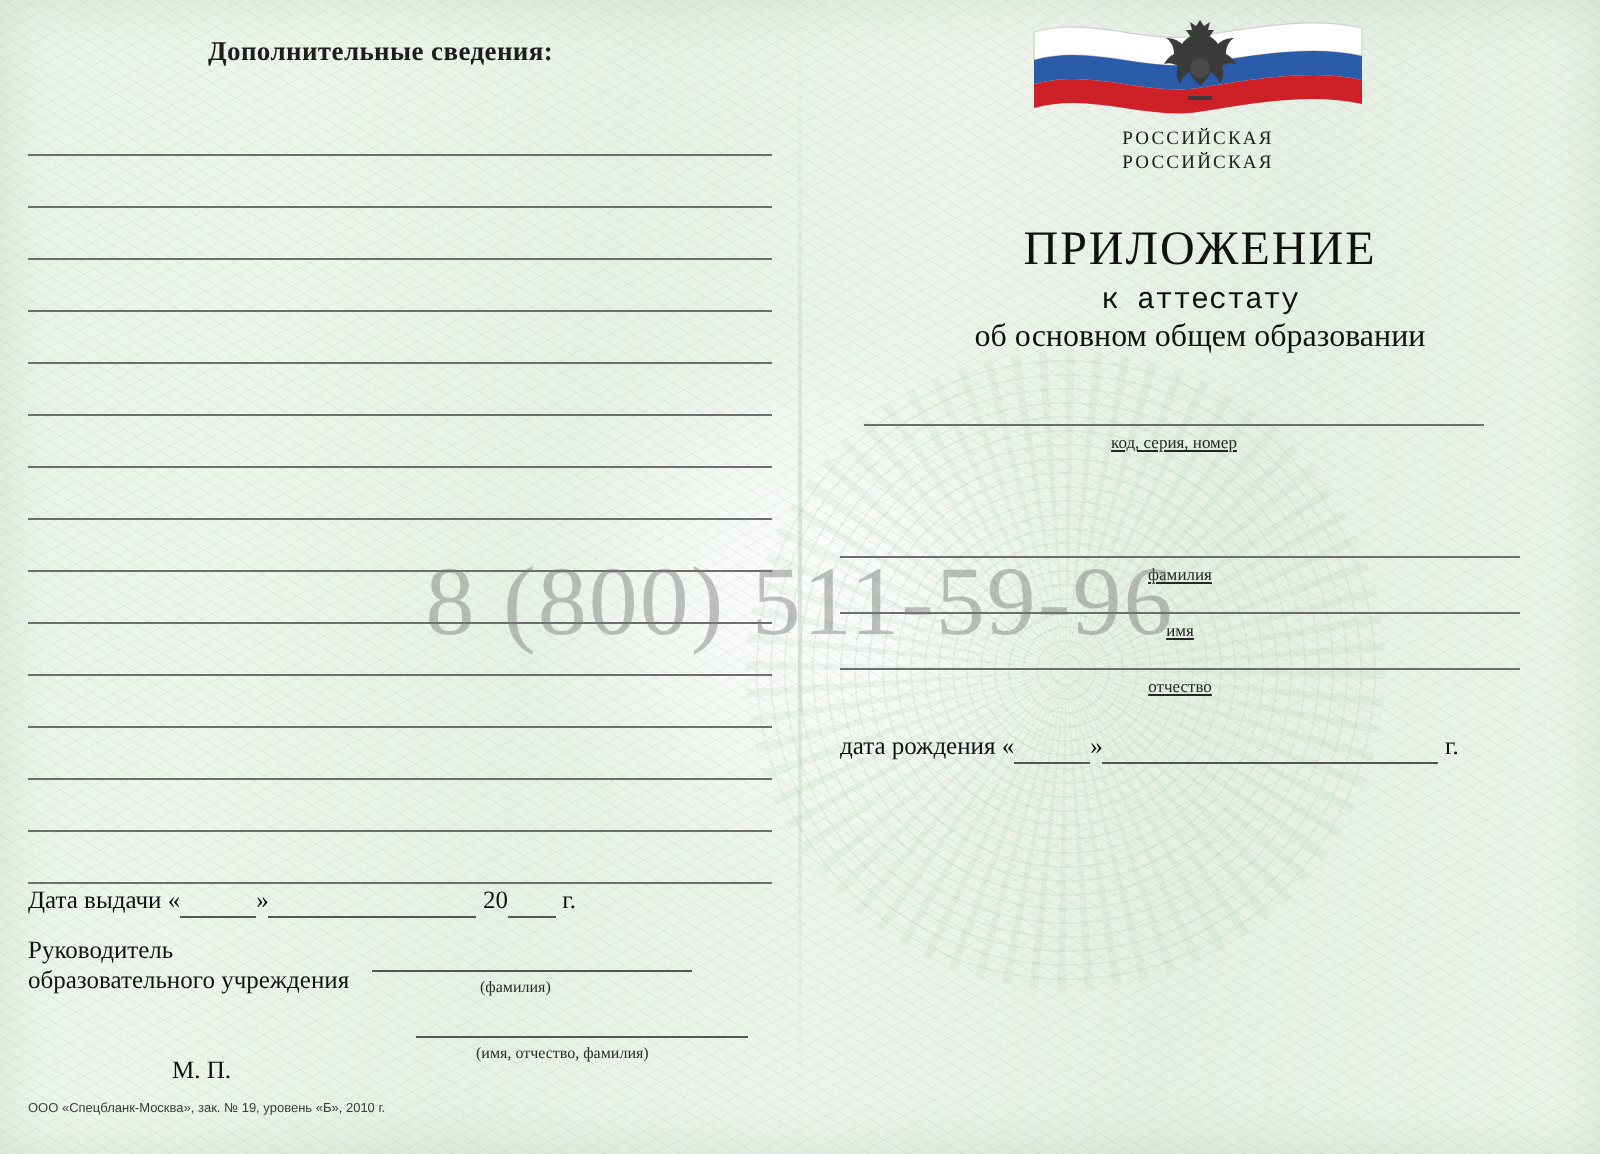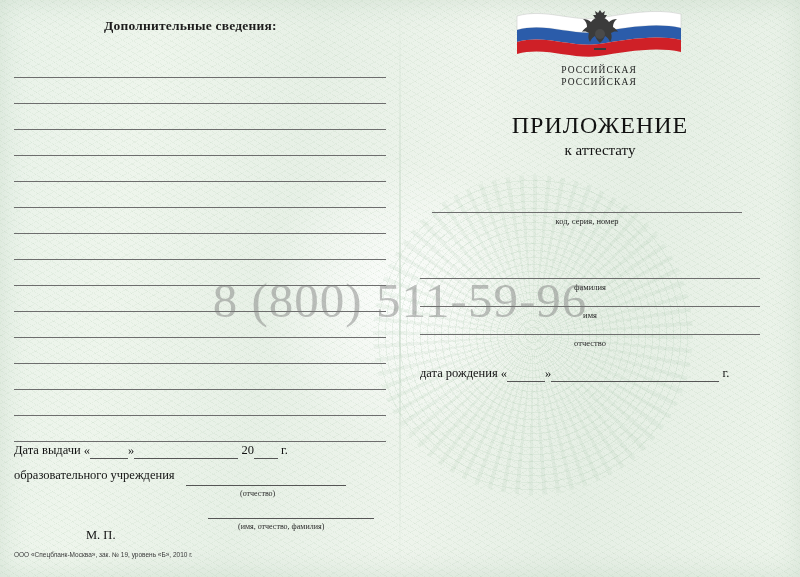--- a/index.html
+++ b/index.html
@@ -179,40 +179,42 @@
     color: #111;
   }
   .doc-sub1 {
     position: absolute;
     left: 420px;
     top: 142px;
     width: 360px;
     text-align: center;
     font-size: 15px;
     color: #111;
+    font-family: Liberation Mono, monospace;
   }
   .doc-sub2 {
     position: absolute;
     left: 410px;
     top: 160px;
     width: 380px;
     text-align: center;
     font-size: 16px;
     color: #111;
   }
 
   .rline {
     position: absolute;
     border-bottom: 1px solid #6d6d6d;
   }
   .rcap {
     position: absolute;
     font-size: 8.5px;
     color: #262626;
     text-align: center;
+    text-decoration: underline;
   }
   .dob {
     position: absolute;
     left: 420px;
     top: 366px;
     font-size: 12.5px;
     color: #111;
     white-space: nowrap;
   }
   .dob .u { display: inline-block; border-bottom: 1px solid #555; }
@@ -257,24 +259,25 @@
     <div class="ln"></div>
     <div class="ln"></div>
     <div class="ln"></div>
   </div>
 
   <div class="issue-row">
     <span>Дата выдачи  «</span><span class="u" style="width:38px">&nbsp;</span><span>»</span><span class="u" style="width:104px">&nbsp;</span>&nbsp;<span>20</span><span class="u" style="width:24px">&nbsp;</span>&nbsp;<span>г.</span>
   </div>
 
   <div class="head-block">
+    <div>Руководитель</div>
     <div>образовательного учреждения</div>
   </div>
   <div class="sign-line"></div>
-  <div class="sign-cap">(отчество)</div>
+  <div class="sign-cap">(фамилия)</div>
   <div class="mp">М. П.</div>
   <div class="name-line"></div>
   <div class="name-cap">(имя, отчество, фамилия)</div>
   <div class="footer-note">ООО «Спецбланк-Москва», зак. № 19, уровень «Б», 2010 г.</div>
 
   <div class="flag">
     <svg viewBox="0 0 168 52" width="168" height="52" aria-hidden="true">
       <path d="M2,8 C30,0 58,14 84,10 C110,6 140,0 166,6 L166,20 C140,14 110,20 84,24 C58,28 30,14 2,22 Z" fill="#ffffff" stroke="#cfcfcf" stroke-width="0.6"></path>
       <path d="M2,22 C30,14 58,28 84,24 C110,20 140,14 166,20 L166,32 C140,26 110,32 84,36 C58,40 30,26 2,34 Z" fill="#2b5caa"></path>
       <path d="M2,34 C30,26 58,40 84,36 C110,32 140,26 166,32 L166,44 C140,38 110,44 84,48 C58,52 30,38 2,46 Z" fill="#cf2027"></path>
@@ -292,20 +295,21 @@
     </svg>
   </div>
 
   <div class="rf-label">
     <div>РОССИЙСКАЯ</div>
     <div>РОССИЙСКАЯ</div>
   </div>
 
   <div class="doc-title">ПРИЛОЖЕНИЕ</div>
   <div class="doc-sub1">к аттестату</div>
+  <div class="doc-sub2">об основном общем образовании</div>
 
   <div class="rline" style="left:432px; top:212px; width:310px;"></div>
   <div class="rcap" style="left:432px; top:216px; width:310px;">код, серия, номер</div>
 
   <div class="rline" style="left:420px; top:278px; width:340px;"></div>
   <div class="rcap" style="left:420px; top:282px; width:340px;">фамилия</div>
 
   <div class="rline" style="left:420px; top:306px; width:340px;"></div>
   <div class="rcap" style="left:420px; top:310px; width:340px;">имя</div>
 

